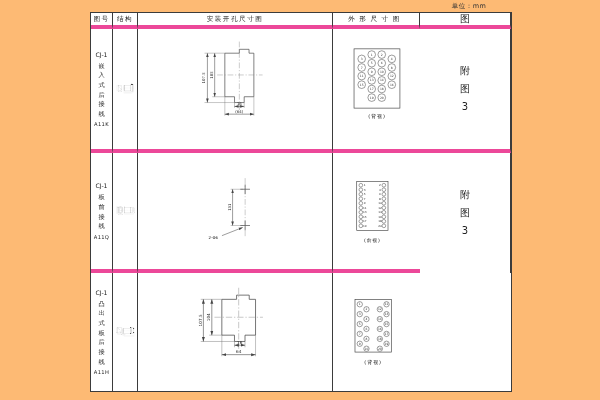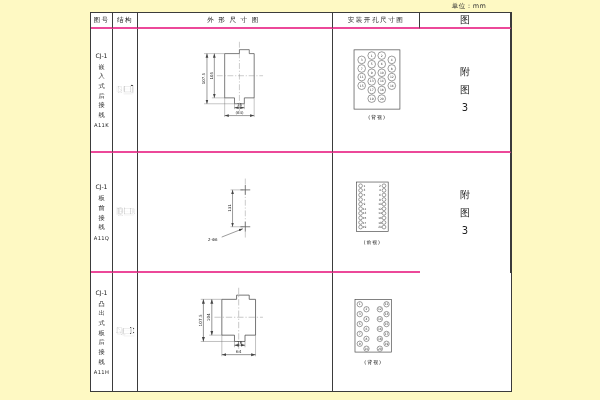--- a/index.html
+++ b/index.html
@@ -1,24 +1,24 @@
 <!DOCTYPE html>
 <html><head>
 <meta charset="utf-8">
 <style>
   html,body{margin:0;padding:0;background:#fff;}
-  .page{position:relative;width:600px;height:400px;background:#fef9c3;overflow:hidden;
+  .page{position:relative;width:600px;height:400px;background:#fdba74;overflow:hidden;
         font-family:"DejaVu Sans",sans-serif;color:#222;}
   .unit{position:absolute;left:428px;top:2px;width:82px;text-align:center;
         font-size:6.5px;letter-spacing:.5px;color:#333;}
   #tbl{position:absolute;left:90px;top:12px;width:420px;height:378px;
        display:grid;grid-template-columns:22px 25px 195px 87px 91px;
        grid-template-rows:16px 124px 120px 118px;
        border:1px solid #3b3b3b;background:#fff;box-sizing:content-box;}
-  .c{border-right:1px solid #3b3b3b;border-bottom:2px solid #ec4899;
+  .c{border-right:1px solid #3b3b3b;border-bottom:4px solid #ec4899;
      position:relative;overflow:hidden;}
   .nr{border-right:none;} .nb{border-bottom:none;}
   .h{display:flex;align-items:center;justify-content:center;
      font-size:6.6px;letter-spacing:1.5px;white-space:nowrap;color:#222;}
   .hs{letter-spacing:4.5px;}
   .figc,.structc{display:flex;flex-direction:column;align-items:center;justify-content:center;gap:3px;}
   .vt{width:1.15em;word-break:break-all;line-height:1.8;text-align:center;font-size:10px;}
   .st{font-size:6.2px;line-height:1.55;}
   .model{font-size:6.2px;} .code{font-size:5.2px;letter-spacing:.3px;}
   .diag svg{width:100%;height:100%;display:block;}
@@ -35,22 +35,22 @@
 </head>
 <body>
 
 <div class="page">
   <div class="unit">单位：mm</div>
 
   <div id="tbl">
 
     <div class="c h">图号</div>
     <div class="c h">结构</div>
+    <div class="c h">安装开孔尺寸图</div>
     <div class="c h hs">外形尺寸图</div>
-    <div class="c h">安装开孔尺寸图</div>
 
     <div class="c figc">
       <div class="vt">附图3</div>
     </div>
     <div class="c structc">
       <div class="model">CJ-1</div>
       <div class="vt st">嵌入式后接线</div>
       <div class="code">A11K</div>
     </div>
     <div class="c diag">

